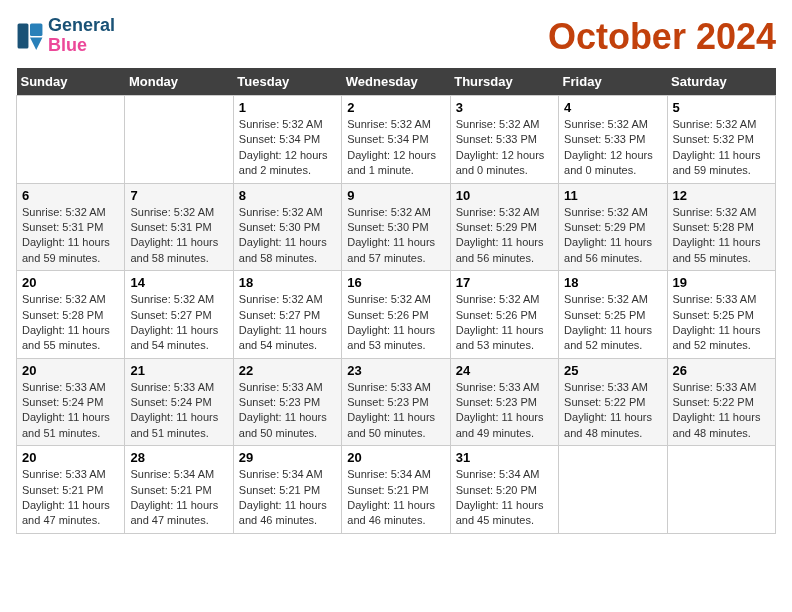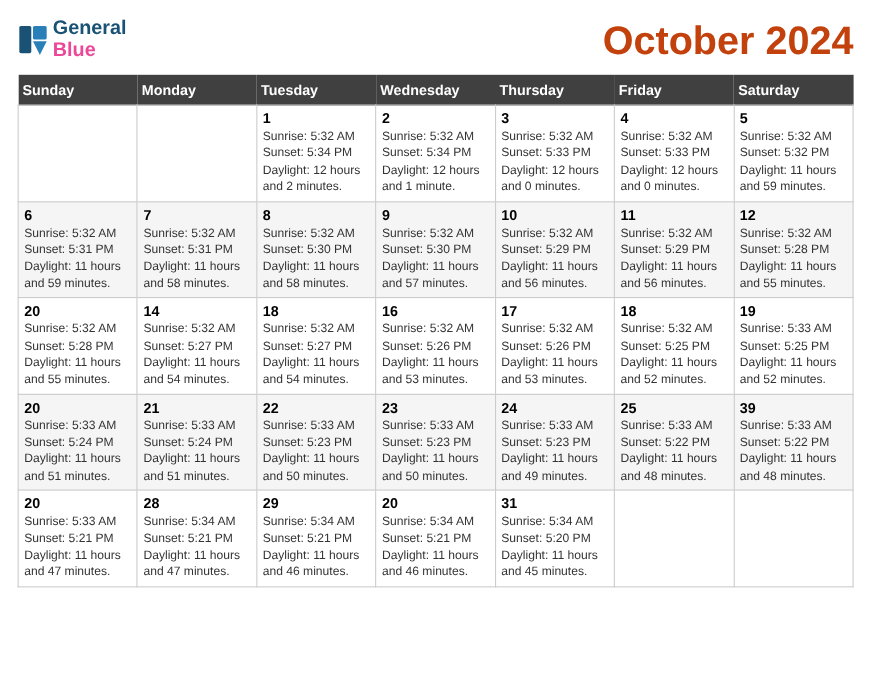--- a/index.html
+++ b/index.html
@@ -222,21 +222,21 @@
         </td>
         <td>
           <span class="day-num">24</span>
           <div class="day-info">Sunrise: 5:33 AM<br>Sunset: 5:23 PM<br>Daylight: 11 hours<br>and 49 minutes.</div>
         </td>
         <td>
           <span class="day-num">25</span>
           <div class="day-info">Sunrise: 5:33 AM<br>Sunset: 5:22 PM<br>Daylight: 11 hours<br>and 48 minutes.</div>
         </td>
         <td>
-          <span class="day-num">39</span>
+          <span class="day-num">26</span>
           <div class="day-info">Sunrise: 5:33 AM<br>Sunset: 5:22 PM<br>Daylight: 11 hours<br>and 48 minutes.</div>
         </td>
       </tr>
       <tr>
         <td>
           <span class="day-num">20</span>
           <div class="day-info">Sunrise: 5:33 AM<br>Sunset: 5:21 PM<br>Daylight: 11 hours<br>and 47 minutes.</div>
         </td>
         <td>
           <span class="day-num">28</span>

